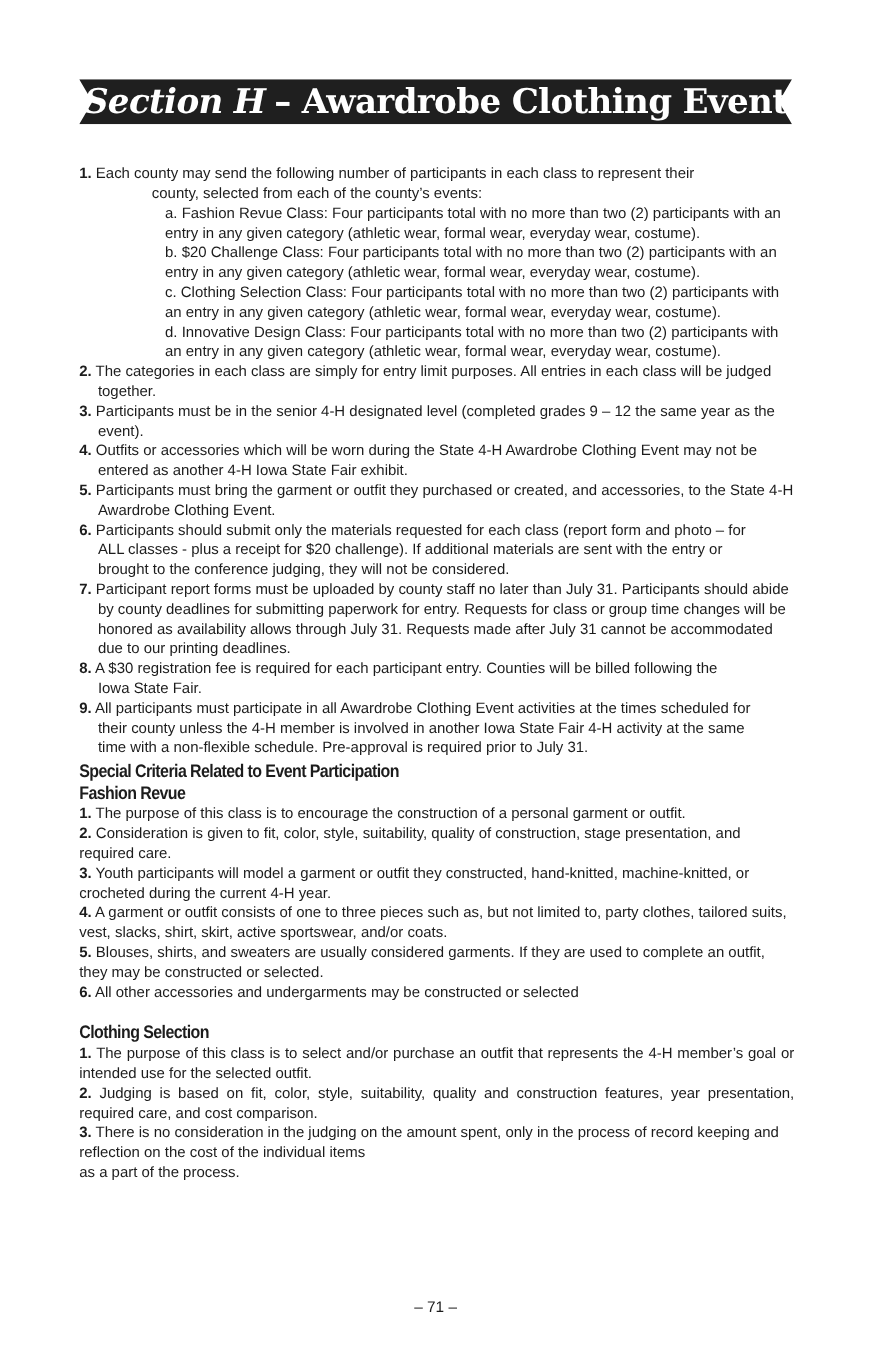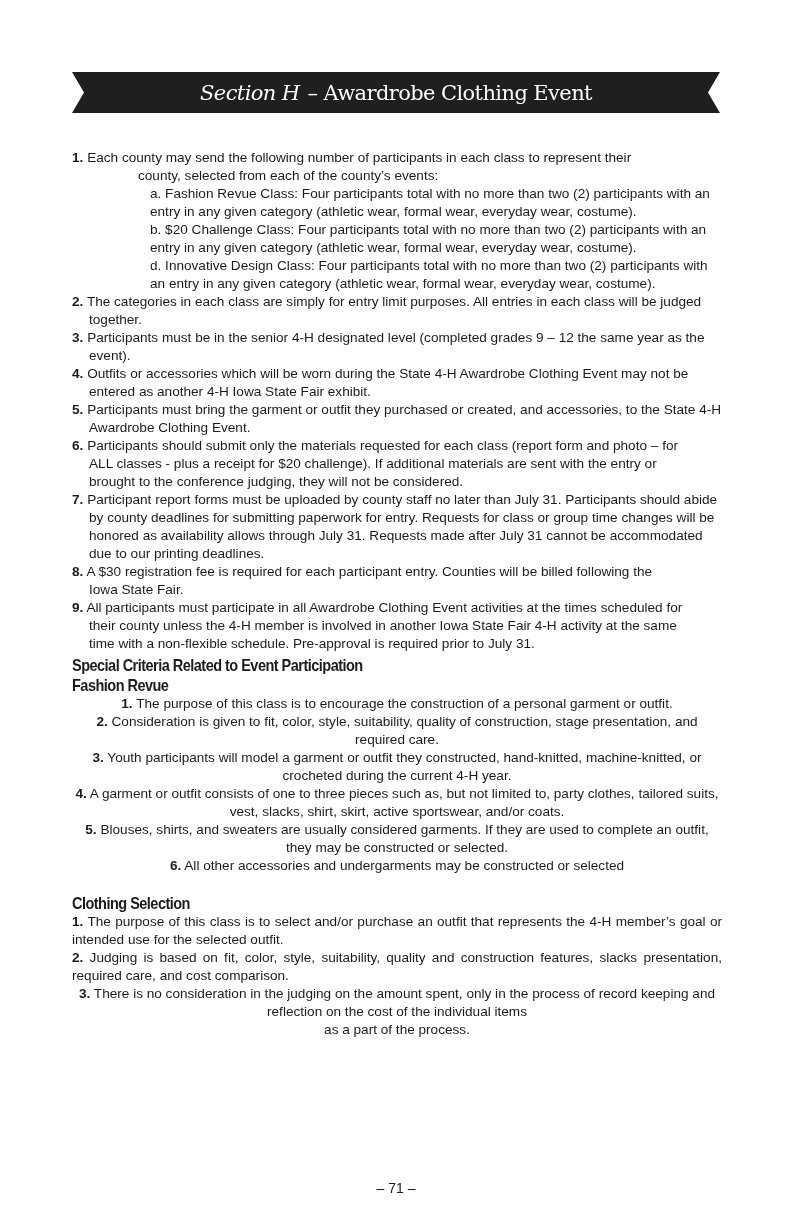--- a/index.html
+++ b/index.html
@@ -7,39 +7,39 @@
       width: 792px; height: 1224px; position: relative; overflow: hidden;
       font-family: "Liberation Sans", sans-serif; color: #1c1c1c;
     }
     .banner {
       position: absolute; left: 72px; top: 72px; width: 648px; height: 41px;
     }
     .banner svg { position: absolute; left: 0; top: 0; }
     .banner-title {
       position: absolute; left: 0; top: 0; width: 100%; height: 41px;
       display: flex; align-items: center; justify-content: center;
-      color: #ffffff; font-family: "DejaVu Serif", serif; font-weight: normal;
-      font-size: 21px; letter-spacing: -0.6px; white-space: nowrap;
+      color: #ffffff; font-family: "DejaVu Serif", serif; font-weight: bold;
+      font-size: 31px; letter-spacing: -0.6px; white-space: nowrap;
     }
     .banner-title .sec { font-style: italic; margin-right: 8px; }
     .content {
       position: absolute; left: 72px; top: 121px; width: 650px;
       font-size: 13.6px; line-height: 18px; margin-top: 28px;
     }
     .item { padding-left: 17px; text-indent: -17px; }
     .num { font-weight: bold; }
     .item1-cont { padding-left: 66px; }
     .sub { padding-left: 78px; }
     .heading {
       font-family: "Liberation Sans", sans-serif; font-weight: bold;
       font-size: 16.5px; letter-spacing: -0.6px; transform: scaleX(0.88);
       transform-origin: left; white-space: nowrap; line-height: 20px;
     }
     .h-special { margin-top: 2px; }
-    .flat { text-indent: 0; padding-left: 0; text-align: center; }
+    .flat { text-indent: 0; padding-left: 0; }
     .justify { text-align: justify; text-align-last: left; }
     .gap { height: 18px; }
     .footer {
       position: absolute; left: 0; width: 792px; top: 1180px; text-align: center;
       font-weight: normal; font-size: 14px;
     }
   </style>
 </head>
 <body>
 
@@ -55,20 +55,21 @@
 
 <div class="content">
   <div>
     <div class="item">
       <span class="num">1.</span>
       <span>Each county may send the following number of participants in each class to represent their</span>
     </div>
     <div class="item1-cont">county, selected from each of the county’s events:</div>
     <div class="sub">a. Fashion Revue Class: Four participants total with no more than two (2) participants with an entry in any given category (athletic wear, formal wear, everyday wear, costume).</div>
     <div class="sub">b. $20 Challenge Class: Four participants total with no more than two (2) participants with an entry in any given category (athletic wear, formal wear, everyday wear, costume).</div>
+    <div class="sub">c. Clothing Selection Class: Four participants total with no more than two (2) participants with an entry in any given category (athletic wear, formal wear, everyday wear, costume).</div>
     <div class="sub">d. Innovative Design Class:  Four participants total with no more than two (2) participants with an entry in any given category (athletic wear, formal wear, everyday wear, costume).</div>
 
     <div class="item"><span class="num">2.</span> <span>The categories in each class are simply for entry limit purposes. All entries in each class will be judged together.</span></div>
     <div class="item"><span class="num">3.</span> <span>Participants must be in the senior 4-H designated level (completed grades 9 – 12 the same year as the event).</span></div>
     <div class="item"><span class="num">4.</span> <span>Outfits or accessories which will be worn during the State 4-H Awardrobe Clothing   Event may not be entered as another 4-H Iowa State Fair exhibit.</span></div>
     <div class="item"><span class="num">5.</span> <span>Participants must bring the garment or outfit they purchased or created, and accessories, to the State 4-H Awardrobe Clothing Event.</span></div>
     <div class="item" style="padding-right:40px"><span class="num">6.</span> <span>Participants should submit only the materials requested for each class (report form and photo – for ALL classes - plus a receipt for $20 challenge). If additional materials are sent with the entry or brought to the conference judging, they will not be considered.</span></div>
     <div class="item"><span class="num">7.</span> <span>Participant report forms must be uploaded by county staff no later than July 31. Participants should abide by county deadlines for submitting paperwork for entry. Requests for class or group time changes will be honored as availability allows through July 31. Requests made after July 31 cannot be accommodated due to our printing deadlines.</span></div>
     <div class="item" style="padding-right:60px"><span class="num">8.</span> <span>A $30 registration fee is required for each participant entry. Counties will be billed following the Iowa State Fair.</span></div>
     <div class="item" style="padding-right:20px"><span class="num">9.</span> <span>All participants must participate in all Awardrobe Clothing Event activities at the times scheduled for their county unless the 4-H member is involved in another Iowa State Fair 4-H activity at the same time with a non-flexible schedule. Pre-approval is required prior to July 31.</span></div>
@@ -84,19 +85,19 @@
     <div class="flat"><span class="num">4.</span> <span>A garment or outfit consists of one to three pieces such as, but not limited to, party clothes, tailored suits, vest, slacks, shirt, skirt, active sportswear, and/or coats.</span></div>
     <div class="flat"><span class="num">5.</span> <span>Blouses, shirts, and sweaters are usually considered garments. If they are used to complete an outfit, they may be constructed or selected.</span></div>
     <div class="flat"><span class="num">6.</span> <span>All other accessories and undergarments may be constructed or selected</span></div>
   </div>
 
   <div class="gap"></div>
 
   <div class="heading">Clothing Selection</div>
   <div>
     <div class="flat justify"><span class="num">1.</span> <span>The purpose of this class is to select and/or purchase an outfit that represents the 4-H member’s goal or intended use for the selected outfit.</span></div>
-    <div class="flat justify"><span class="num">2.</span> <span>Judging is based on fit, color, style, suitability, quality and construction features, slacks presentation, required care, and cost comparison.</span></div>
+    <div class="flat justify"><span class="num">2.</span> <span>Judging is based on fit, color, style, suitability, quality and construction features, year presentation, required care, and cost comparison.</span></div>
     <div class="flat"><span class="num">3.</span> <span>There is no consideration in the judging on the amount spent, only in the process of record keeping and reflection on the cost of the individual items</span></div>
     <div class="flat">as a part of the process.</div>
   </div>
 </div>
 
 <div class="footer">– 71 –</div>
 
 </body></html>

